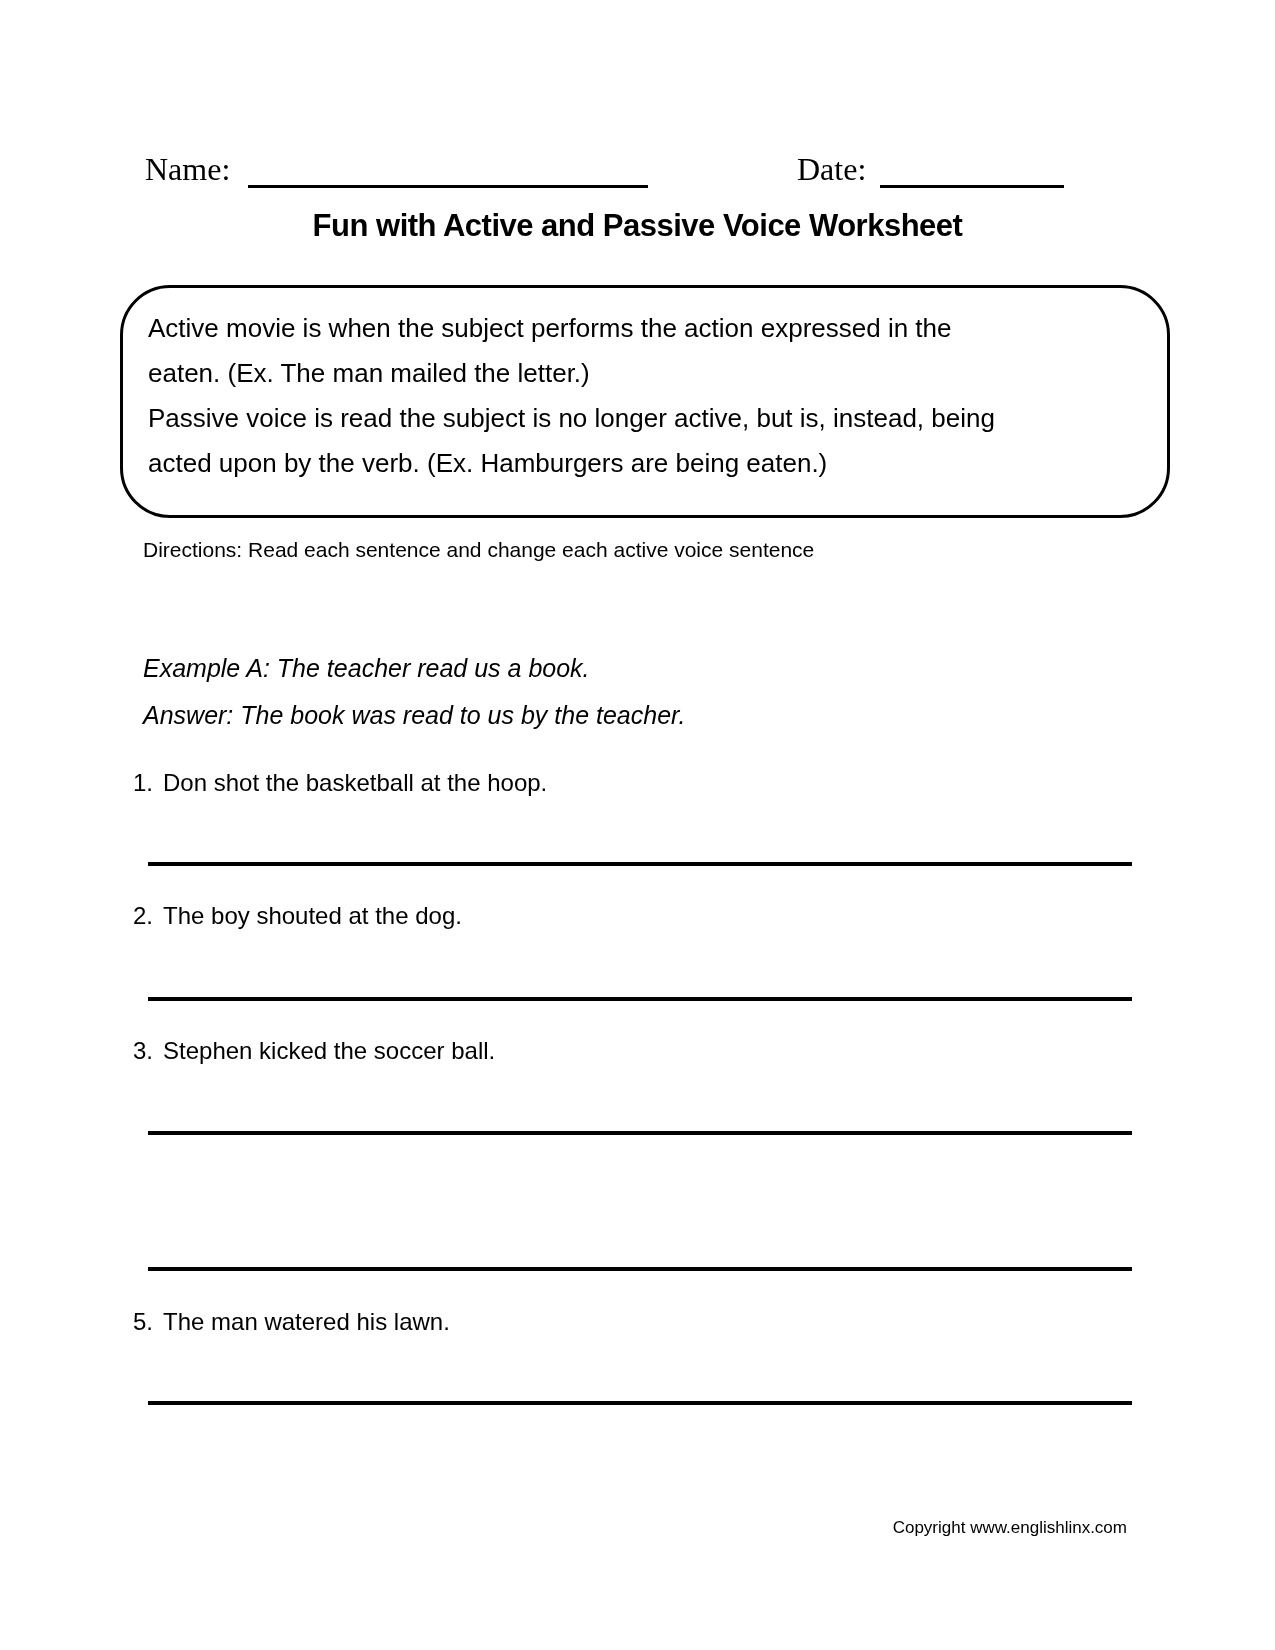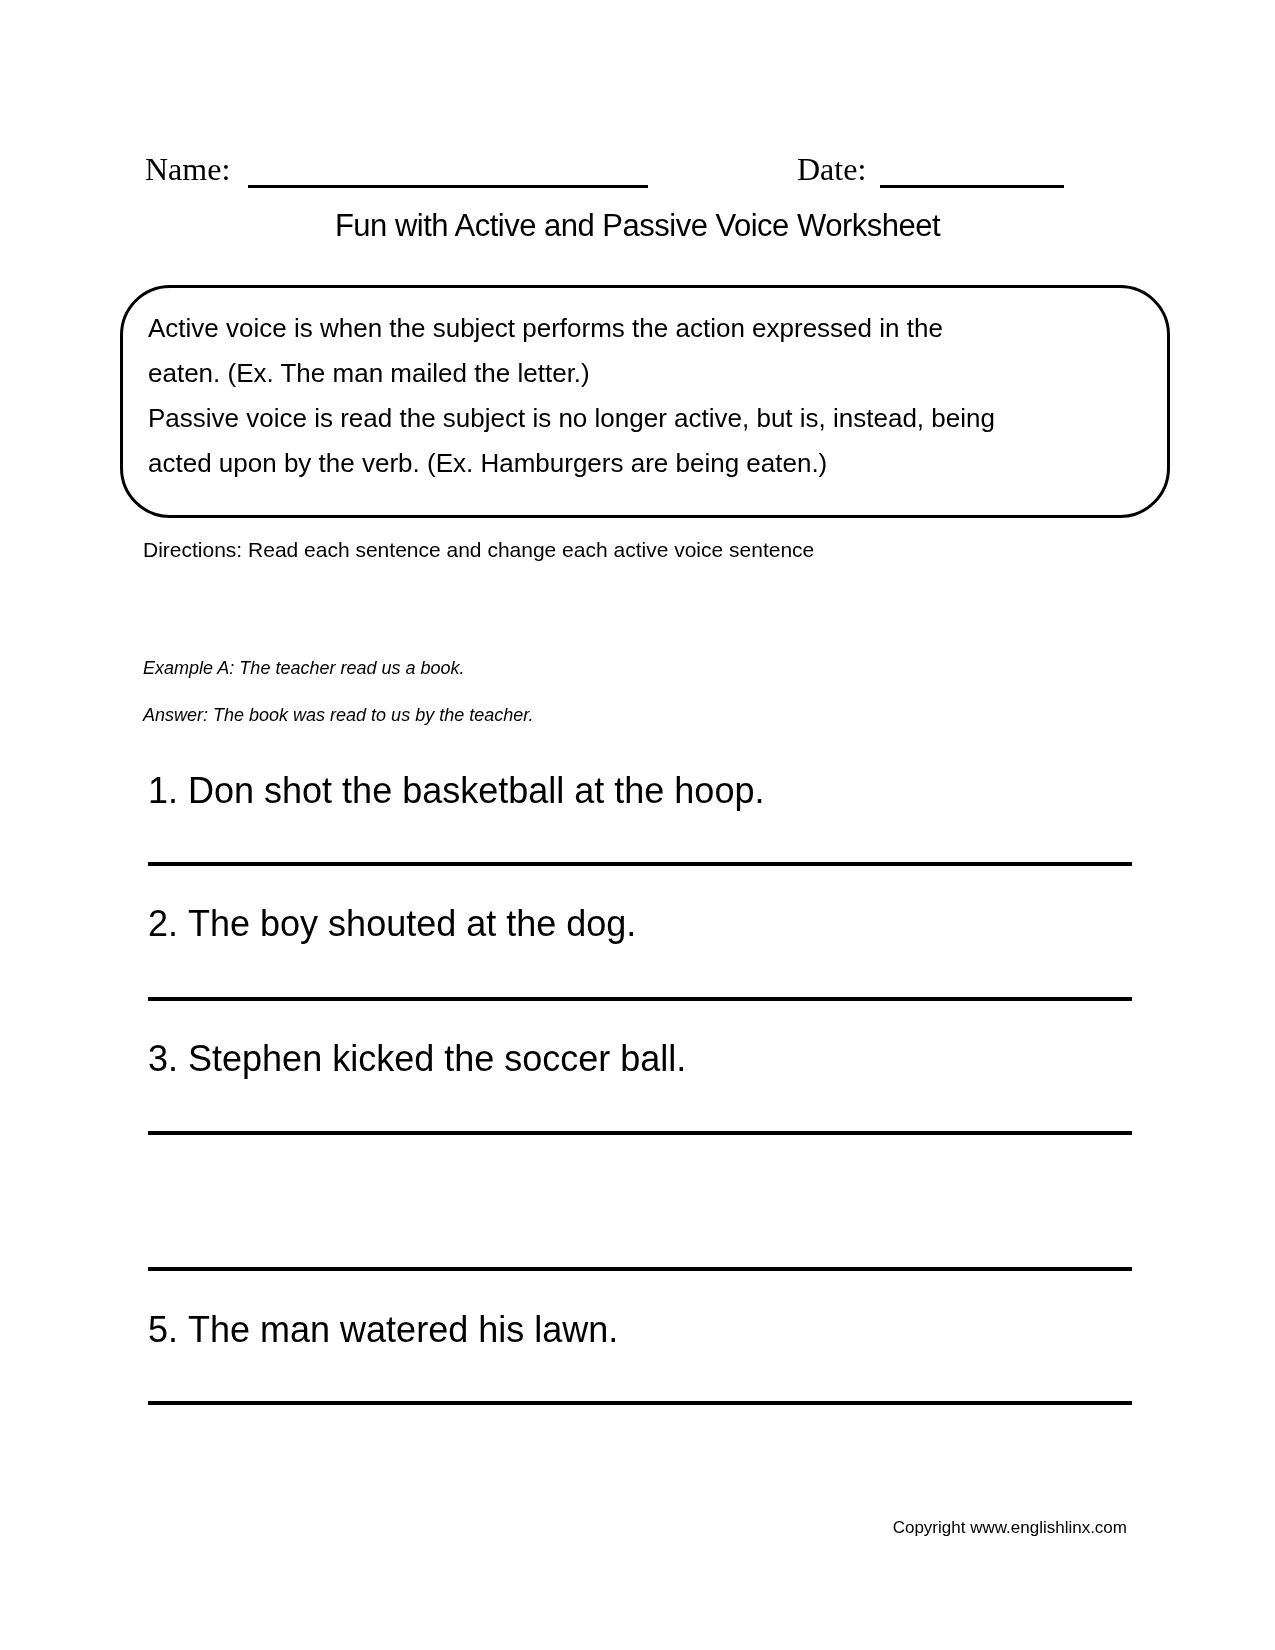--- a/index.html
+++ b/index.html
@@ -27,21 +27,21 @@
     height: 0;
     border-top: 3px solid #000000;
   }
   .name-line { left: 248px; top: 185px; width: 400px; }
   .date-line { left: 880px; top: 185px; width: 184px; }
   .title {
     position: absolute;
     left: 0; right: 0;
     top: 210px;
     text-align: center;
-    font-weight: 400;
+    font-weight: 700;
     font-size: 31px;
     letter-spacing: -0.5px;
     line-height: 1;
   }
   .info-box {
     position: absolute;
     left: 120px; top: 285px;
     width: 1050px; height: 233px;
     border: 3px solid #000000;
     border-radius: 50px;
@@ -57,29 +57,29 @@
   .directions {
     position: absolute;
     left: 143px; top: 525px;
     font-size: 21px;
     line-height: 50px;
     white-space: nowrap;
   }
   .example {
     position: absolute;
     left: 143px; top: 645px;
-    font-size: 18px;
+    font-size: 25px;
     font-style: italic;
     line-height: 47px;
     white-space: nowrap;
   }
   .question {
     position: absolute;
-    left: 148px;
-    font-size: 36px;
+    left: 133px;
+    font-size: 24px;
     line-height: 1.2;
     white-space: nowrap;
   }
   .q-num { margin-right: 10px; }
   .q1 { top: 769px; }
   .q2 { top: 902px; }
   .q3 { top: 1037px; }
   .q4 { top: 1171px; }
   .q5 { top: 1308px; }
   .answer-line {
@@ -110,21 +110,21 @@
   <div class="serif-label name-label">Name:</div>
   <div class="blank-line name-line"></div>
 
   <div class="serif-label date-label">Date:</div>
   <div class="blank-line date-line"></div>
 
   <div class="title">Fun with Active and Passive Voice Worksheet</div>
 
   <div class="info-box"></div>
   <div class="info-text">
-    <div>Active voice is when the subject performs the action expressed in the</div>
+    <div>Active movie is when the subject performs the action expressed in the</div>
     <div>eaten. (Ex. The man mailed the letter.)</div>
     <div>Passive voice is read the subject is no longer active, but is, instead, being</div>
     <div>acted upon by the verb. (Ex. Hamburgers are being eaten.)</div>
   </div>
 
   <div class="directions">
     <div>Directions: Read each sentence and change each active voice sentence</div>
   </div>
 
   <div class="example">

